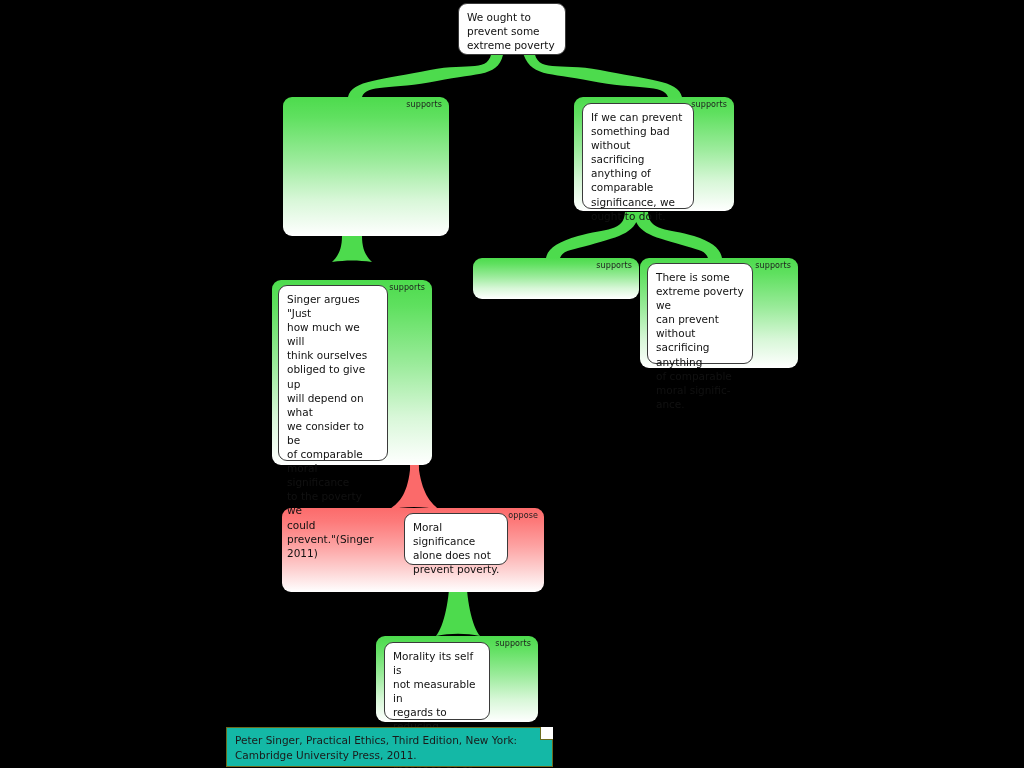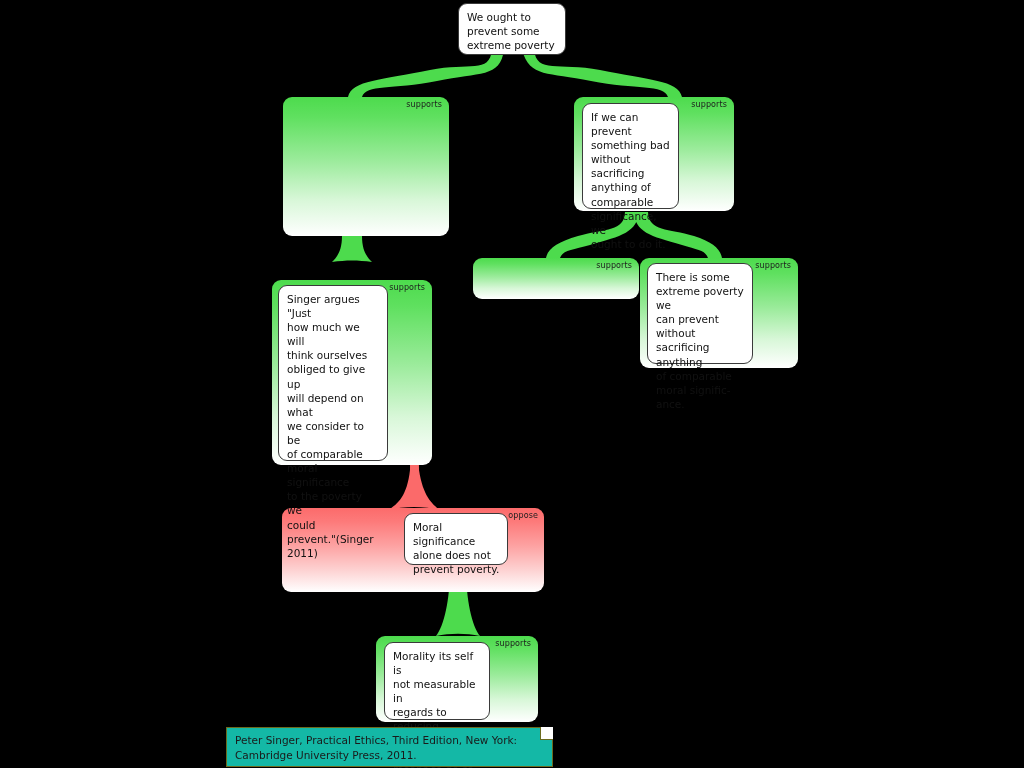--- a/index.html
+++ b/index.html
@@ -127,21 +127,21 @@
 extreme poverty</span>
   </div>
 
   <div class="frame supports" style="left:283px;top:97px;width:166px;height:139px;">
     <span class="frame-label">supports</span>
   </div>
 
   <div class="frame supports" style="left:574px;top:97px;width:160px;height:114px;">
     <span class="frame-label">supports</span>
   </div>
-  <div class="claim" style="left:582px;top:103px;width:97px;height:106px;">
+  <div class="claim" style="left:582px;top:103px;width:112px;height:106px;">
     <span class="txt">If we can prevent
 something bad
 without sacrificing
 anything of
 comparable
 significance, we
 ought to do it.</span>
   </div>
 
   <div class="frame supports" style="left:473px;top:258px;width:166px;height:41px;">

